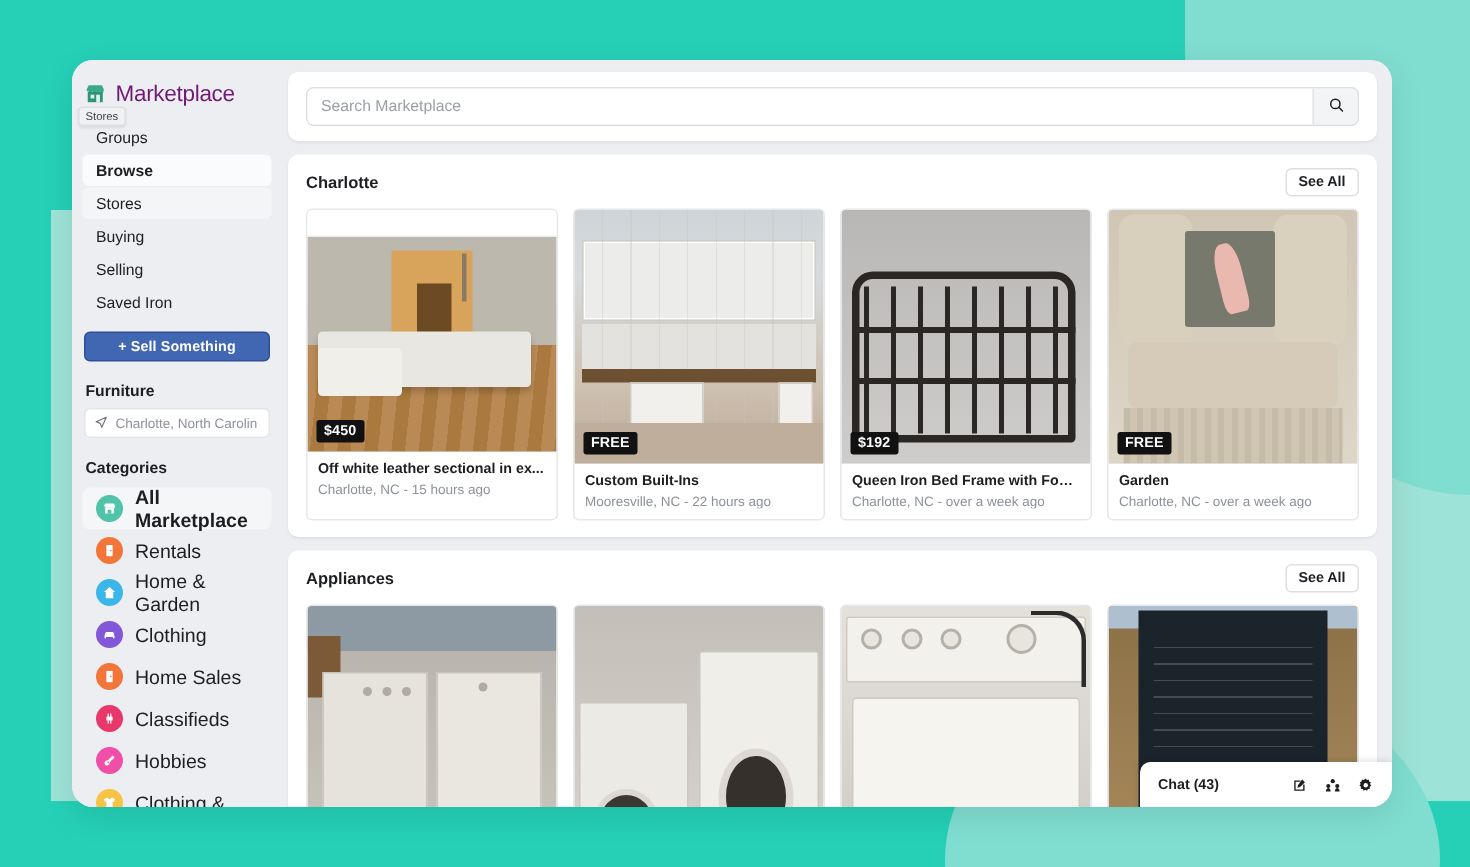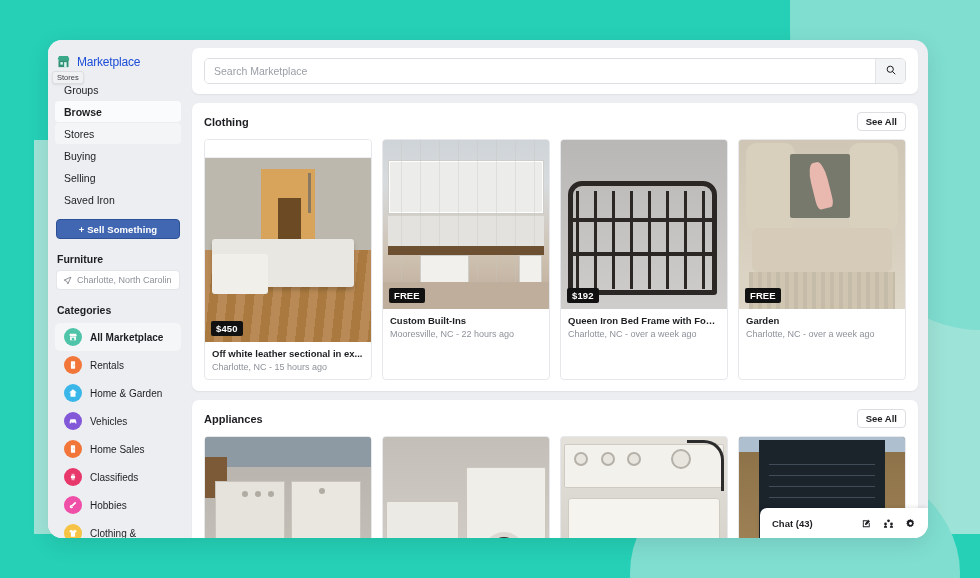--- a/index.html
+++ b/index.html
@@ -49,21 +49,21 @@
     background:#eceef1;
     padding:14px 0 0 0;
     position:relative;
   }
   .brand {
     display:flex; align-items:center; gap:6px;
     padding:0 6px 6px 8px; position:relative;
   }
   .brand-icon { width:15px; height:15px; flex:0 0 15px; display:block; }
   .brand-title {
-    font-size:12px; color:#1d4ed8; letter-spacing:-.2px;
+    font-size:15px; color:#701a75; letter-spacing:-.2px;
   }
   .tooltip-stores {
     position:absolute; left:4px; top:17px;
     background:#f0f1f3; border:1px solid #dcdee2;
     font-size:7.5px; color:#3b3e43;
     padding:1px 4px; border-radius:3px;
     box-shadow:0 1px 2px rgba(0,0,0,.08);
   }
   .nav { margin-top:4px; }
   .nav-item {
@@ -92,21 +92,21 @@
     display:flex; align-items:center; gap:5px; padding:0 6px;
     overflow:hidden;
   }
   .loc-field .loc-txt {
     font-size:9px; color:#8d9199; white-space:nowrap;
   }
   .cat-list { margin-top:2px; }
   .cat-item {
     height:28px; display:flex; align-items:center; gap:8px;
     padding-left:9px; margin:0 7px; border-radius:5px;
-    font-size:10px; color:#1c1e21; cursor:pointer;
+    font-size:13px; color:#1c1e21; cursor:pointer;
   }
   .cat-item.active { background:#f5f6f8; font-weight:bold; }
   .cat-dot {
     width:18px; height:18px; flex:0 0 18px; border-radius:50%;
     display:flex; align-items:center; justify-content:center;
   }
   .cat-dot svg { width:10px; height:10px; display:block; }
 
   
   .main {
@@ -151,21 +151,21 @@
   .cards { display:flex; gap:10px; }
   .card {
     flex:1; min-width:0; background:#fff;
     border:1px solid #e6e8eb; border-radius:4px; overflow:hidden;
     cursor:pointer; display:flex; flex-direction:column;
   }
   .thumb {
     height:169px; position:relative; overflow:hidden;
     background:#cfcfcf;
   }
-  .thumb.short { height:184px; }
+  .thumb.short { height:143px; }
   .badge {
     position:absolute; left:6px; bottom:6px;
     background:#111; color:#fff; font-size:9.5px; font-weight:bold;
     padding:2px 5px; border-radius:2px; letter-spacing:.1px;
   }
   .card-body { padding:6px 7px 7px 7px; }
   .card-title {
     font-size:9.5px; font-weight:bold; color:#1c1e21;
     white-space:nowrap; overflow:hidden; text-overflow:ellipsis;
     margin-bottom:3px;
@@ -349,21 +349,21 @@
       </div>
 
       <div class="cat-item">
         <span class="cat-dot" style="background:#8257d8">
           <svg viewBox="0 0 24 24">
               <path d="M4 14l2-6h12l2 6v4h-3v-2H7v2H4z" fill="#fff"></path>
               <circle cx="8" cy="17" r="1.6" fill="#8257d8"></circle>
               <circle cx="16" cy="17" r="1.6" fill="#8257d8"></circle>
             </svg>
         </span>
-        <span>Vehicles</span>
+        <span>Clothing</span>
       </div>
 
       <div class="cat-item">
         <span class="cat-dot" style="background:#f2763a">
           <svg viewBox="0 0 24 24">
               <rect x="7" y="3" width="10" height="18" rx="1" fill="#fff"></rect>
               <circle cx="14" cy="12" r="1.3" fill="#f2763a"></circle>
             </svg>
         </span>
         <span>Home Sales</span>
@@ -412,21 +412,21 @@
               <circle cx="10.5" cy="10.5" r="6.2" fill="none" stroke="#1c1e21" stroke-width="2"></circle>
               <line x1="15" y1="15" x2="20" y2="20" stroke="#1c1e21" stroke-width="2" stroke-linecap="round"></line>
             </svg>
           </span>
         </button>
       </div>
     </div>
 
     <section class="panel section">
       <div class="sec-head">
-        <span class="sec-title">Clothing</span>
+        <span class="sec-title">Charlotte</span>
         <button class="see-all">See All</button>
       </div>
       <div class="cards">
 
         <article class="card">
           <div class="card-topstrip"></div>
           <div class="thumb short">
             <div class="ph t1">
                 <div class="room"></div>
                 <div class="kitchen"></div>

